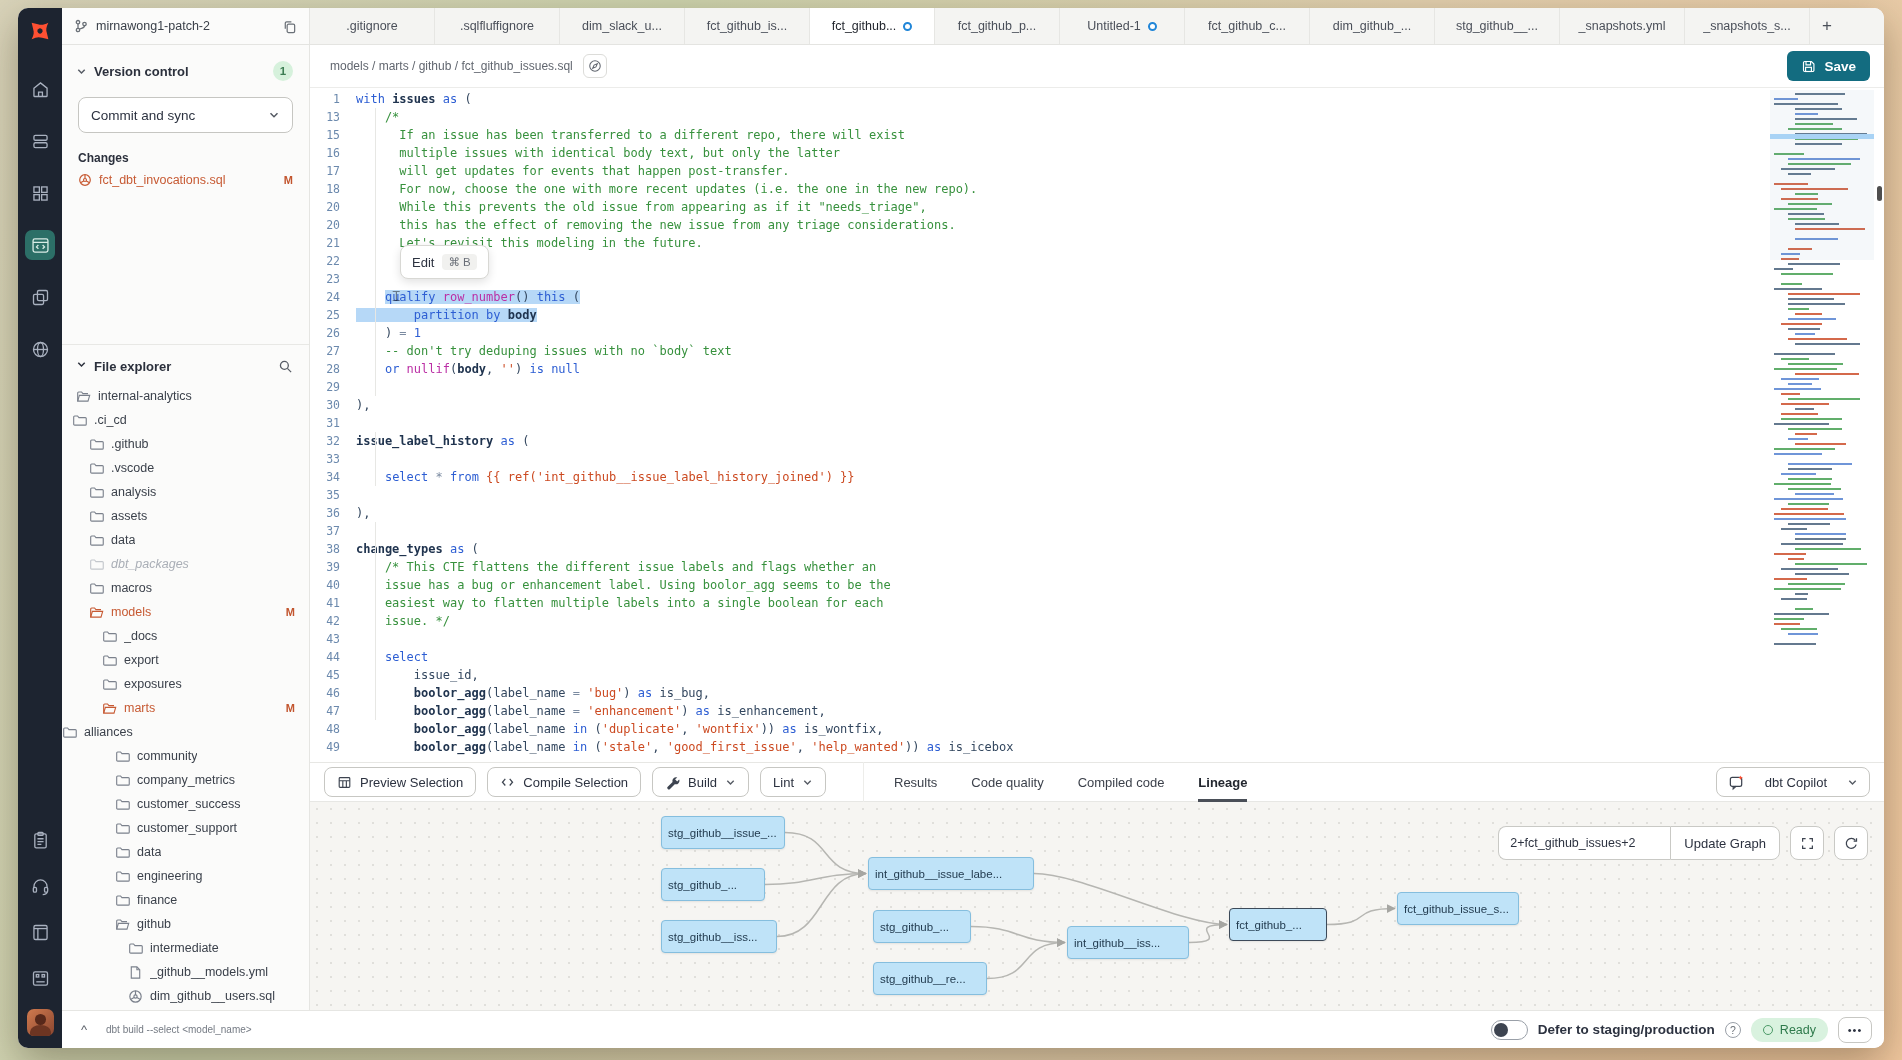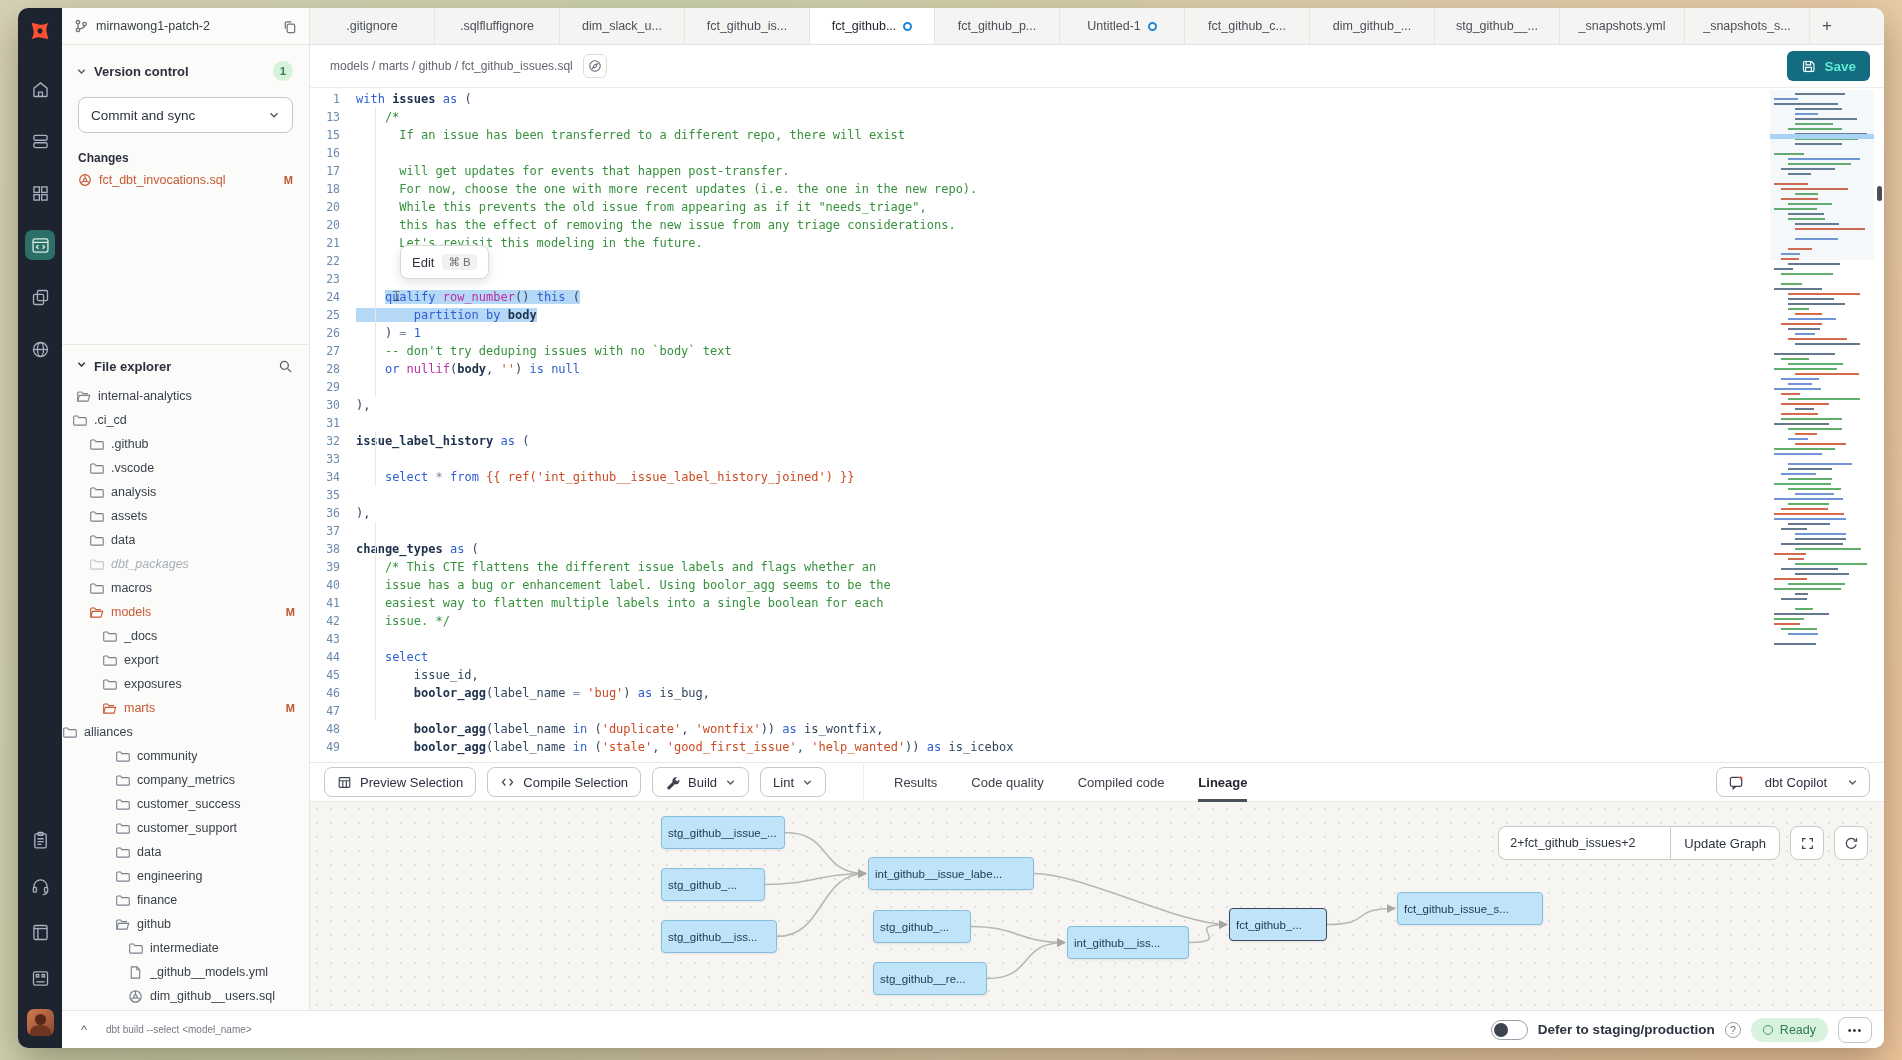--- a/index.html
+++ b/index.html
@@ -56,21 +56,21 @@
   .trow.muted { color:#a9aeb6; font-style:italic; }
   .trow.muted svg { color:#c3c7cc; }
   .trow .m { margin-left:auto; font-weight:bold; font-size:11px; color:#c2552e; font-style:normal; }
   .trow .lbl { white-space:nowrap; overflow:hidden; text-overflow:ellipsis; }
 
   
   .editorcol { position:absolute; left:292px; top:37px; right:0; bottom:38px; display:flex; flex-direction:column; background:#fff; }
   .crumbrow { height:43px; flex:none; display:flex; align-items:center; padding:0 14px 0 20px; border-bottom:1px solid #ececea; }
   .crumb { font-size:12px; color:#61666f; }
   .crumbchip { width:24px; height:24px; margin-left:10px; border:1px solid #dcdcd9; border-radius:6px; display:flex; align-items:center; justify-content:center; color:#61666f; cursor:pointer; }
-  .savebtn { margin-left:auto; height:30px; padding:0 14px; background:#136c80; border:none; border-radius:6px; color:#5eead4;
+  .savebtn { margin-left:auto; height:30px; padding:0 14px; background:#136c80; border:none; border-radius:6px; color:#ffffff;
              font-size:13.5px; font-weight:bold; display:flex; align-items:center; gap:8px; font-family:inherit; cursor:pointer; }
 
   .codearea { flex:none; height:674px; position:relative; overflow:hidden; background:#fff; }
   .cl { height:18px; display:flex; white-space:pre; font-family:"DejaVu Sans Mono",monospace; font-size:12px; line-height:18px; }
   .lines { padding-top:2px; }
   .gut { width:46px; flex:none; text-align:right; padding-right:16px; color:#6b89ad; font-size:11.5px; }
   .sg-k { color:#2d5ed3; } .sg-b { color:#20344f; font-weight:bold; } .sg-t { color:#33475f; }
   .sg-c { color:#37913d; } .sg-f { color:#bb2fa5; } .sg-s { color:#cc4a21; } .sg-j { color:#cc4a21; }
   .sg-o { color:#7b8ba1; } .sg-num { color:#2d5ed3; }
   .sel { background:#b6d8f7; }
@@ -551,21 +551,21 @@
             </svg>
           <span>Save</span>
         </button>
       </div>
 
       <div class="codearea">
         <div class="lines">
             <div class="cl"><span class="gut">1</span><span class="ct"><span class="sg-k">with</span><span class="sg-t"> </span><span class="sg-b">issues</span><span class="sg-t"> </span><span class="sg-k">as</span><span class="sg-t"> (</span></span></div>
             <div class="cl"><span class="gut">13</span><span class="ct"><span class="sg-c">    /*</span></span></div>
             <div class="cl"><span class="gut">15</span><span class="ct"><span class="sg-c">      If an issue has been transferred to a different repo, there will exist</span></span></div>
-            <div class="cl"><span class="gut">16</span></div>
+            <div class="cl"><span class="gut">16</span><span class="ct"><span class="sg-c">      multiple issues with identical body text, but only the latter</span></span></div>
             <div class="cl"><span class="gut">17</span><span class="ct"><span class="sg-c">      will get updates for events that happen post-transfer.</span></span></div>
             <div class="cl"><span class="gut">18</span><span class="ct"><span class="sg-c">      For now, choose the one with more recent updates (i.e. the one in the new repo).</span></span></div>
             <div class="cl"><span class="gut">20</span><span class="ct"><span class="sg-c">      While this prevents the old issue from appearing as if it "needs_triage",</span></span></div>
             <div class="cl"><span class="gut">20</span><span class="ct"><span class="sg-c">      this has the effect of removing the new issue from any triage considerations.</span></span></div>
             <div class="cl"><span class="gut">21</span><span class="ct"><span class="sg-c">      Let's revisit this modeling in the future.</span></span></div>
             <div class="cl"><span class="gut">22</span><span class="ct"></span></div>
             <div class="cl"><span class="gut">23</span><span class="ct"></span></div>
             <div class="cl"><span class="gut">24</span><span class="ct"><span class="sg-t">    </span><span class="sel"><span class="sg-k">qualify</span><span class="sg-t"> </span><span class="sg-f">row_number</span><span class="sg-t">() </span><span class="sg-k">this</span><span class="sg-t"> (</span></span></span></div>
             <div class="cl"><span class="gut">25</span><span class="ct"><span class="sel"><span class="sg-t">        </span><span class="sg-k">partition</span><span class="sg-t"> </span><span class="sg-k">by</span><span class="sg-t"> </span><span class="sg-b">body</span></span></span></div>
             <div class="cl"><span class="gut">26</span><span class="ct"><span class="sg-t">    ) </span><span class="sg-o">=</span><span class="sg-t"> </span><span class="sg-num">1</span></span></div>
@@ -582,21 +582,21 @@
             <div class="cl"><span class="gut">37</span><span class="ct"></span></div>
             <div class="cl"><span class="gut">38</span><span class="ct"><span class="sg-b">change_types</span><span class="sg-t"> </span><span class="sg-k">as</span><span class="sg-t"> (</span></span></div>
             <div class="cl"><span class="gut">39</span><span class="ct"><span class="sg-c">    /* This CTE flattens the different issue labels and flags whether an</span></span></div>
             <div class="cl"><span class="gut">40</span><span class="ct"><span class="sg-c">    issue has a bug or enhancement label. Using boolor_agg seems to be the</span></span></div>
             <div class="cl"><span class="gut">41</span><span class="ct"><span class="sg-c">    easiest way to flatten multiple labels into a single boolean for each</span></span></div>
             <div class="cl"><span class="gut">42</span><span class="ct"><span class="sg-c">    issue. */</span></span></div>
             <div class="cl"><span class="gut">43</span><span class="ct"></span></div>
             <div class="cl"><span class="gut">44</span><span class="ct"><span class="sg-t">    </span><span class="sg-k">select</span></span></div>
             <div class="cl"><span class="gut">45</span><span class="ct"><span class="sg-t">        issue_id,</span></span></div>
             <div class="cl"><span class="gut">46</span><span class="ct"><span class="sg-t">        </span><span class="sg-b">boolor_agg</span><span class="sg-t">(label_name </span><span class="sg-o">=</span><span class="sg-t"> </span><span class="sg-s">'bug'</span><span class="sg-t">) </span><span class="sg-k">as</span><span class="sg-t"> is_bug,</span></span></div>
-            <div class="cl"><span class="gut">47</span></div>
+            <div class="cl"><span class="gut">47</span><span class="ct"><span class="sg-t">        </span><span class="sg-b">boolor_agg</span><span class="sg-t">(label_name </span><span class="sg-o">=</span><span class="sg-t"> </span><span class="sg-s">'enhancement'</span><span class="sg-t">) </span><span class="sg-k">as</span><span class="sg-t"> is_enhancement,</span></span></div>
             <div class="cl"><span class="gut">48</span><span class="ct"><span class="sg-t">        </span><span class="sg-b">boolor_agg</span><span class="sg-t">(label_name </span><span class="sg-k">in</span><span class="sg-t"> (</span><span class="sg-s">'duplicate'</span><span class="sg-t">, </span><span class="sg-s">'wontfix'</span><span class="sg-t">)) </span><span class="sg-k">as</span><span class="sg-t"> is_wontfix,</span></span></div>
             <div class="cl"><span class="gut">49</span><span class="ct"><span class="sg-t">        </span><span class="sg-b">boolor_agg</span><span class="sg-t">(label_name </span><span class="sg-k">in</span><span class="sg-t"> (</span><span class="sg-s">'stale'</span><span class="sg-t">, </span><span class="sg-s">'good_first_issue'</span><span class="sg-t">, </span><span class="sg-s">'help_wanted'</span><span class="sg-t">)) </span><span class="sg-k">as</span><span class="sg-t"> is_icebox</span></span></div>
           </div>
         <div class="guide" style="top:20px;height:288px;"></div>
         <div class="guide" style="top:344px;height:54px;"></div>
         <div class="guide" style="top:434px;height:198px;"></div>
         <div class="editpopup">
           <span class="elbl">Edit</span>
           <span class="kbd">⌘ B</span>
         </div>
@@ -802,21 +802,21 @@
             </div>
             <div class="lnode" style="left: 563px; top: 160px; width: 114px;">
               <span>stg_github__re...</span>
             </div>
             <div class="lnode" style="left: 757px; top: 124px; width: 122px;">
               <span>int_github__iss...</span>
             </div>
             <div class="lnode selected" style="left: 919px; top: 106px; width: 98px;">
               <span>fct_github_...</span>
             </div>
-            <div class="lnode" style="left: 1087px; top: 90px; width: 146px;">
+            <div class="lnode" style="left: 1087px; top: 90px; width: 122px;">
               <span>fct_github_issue_s...</span>
             </div>
           </div>
         <div class="lcontrols">
           <div class="lin-group">
             <input class="lin-input" value="2+fct_github_issues+2" style="">
             <button class="lin-btn">Update Graph</button>
           </div>
           <button class="sqbtn">
             <svg width="15" height="15" viewBox="0 0 20 20" fill="none" stroke="currentColor" stroke-width="1.6">

